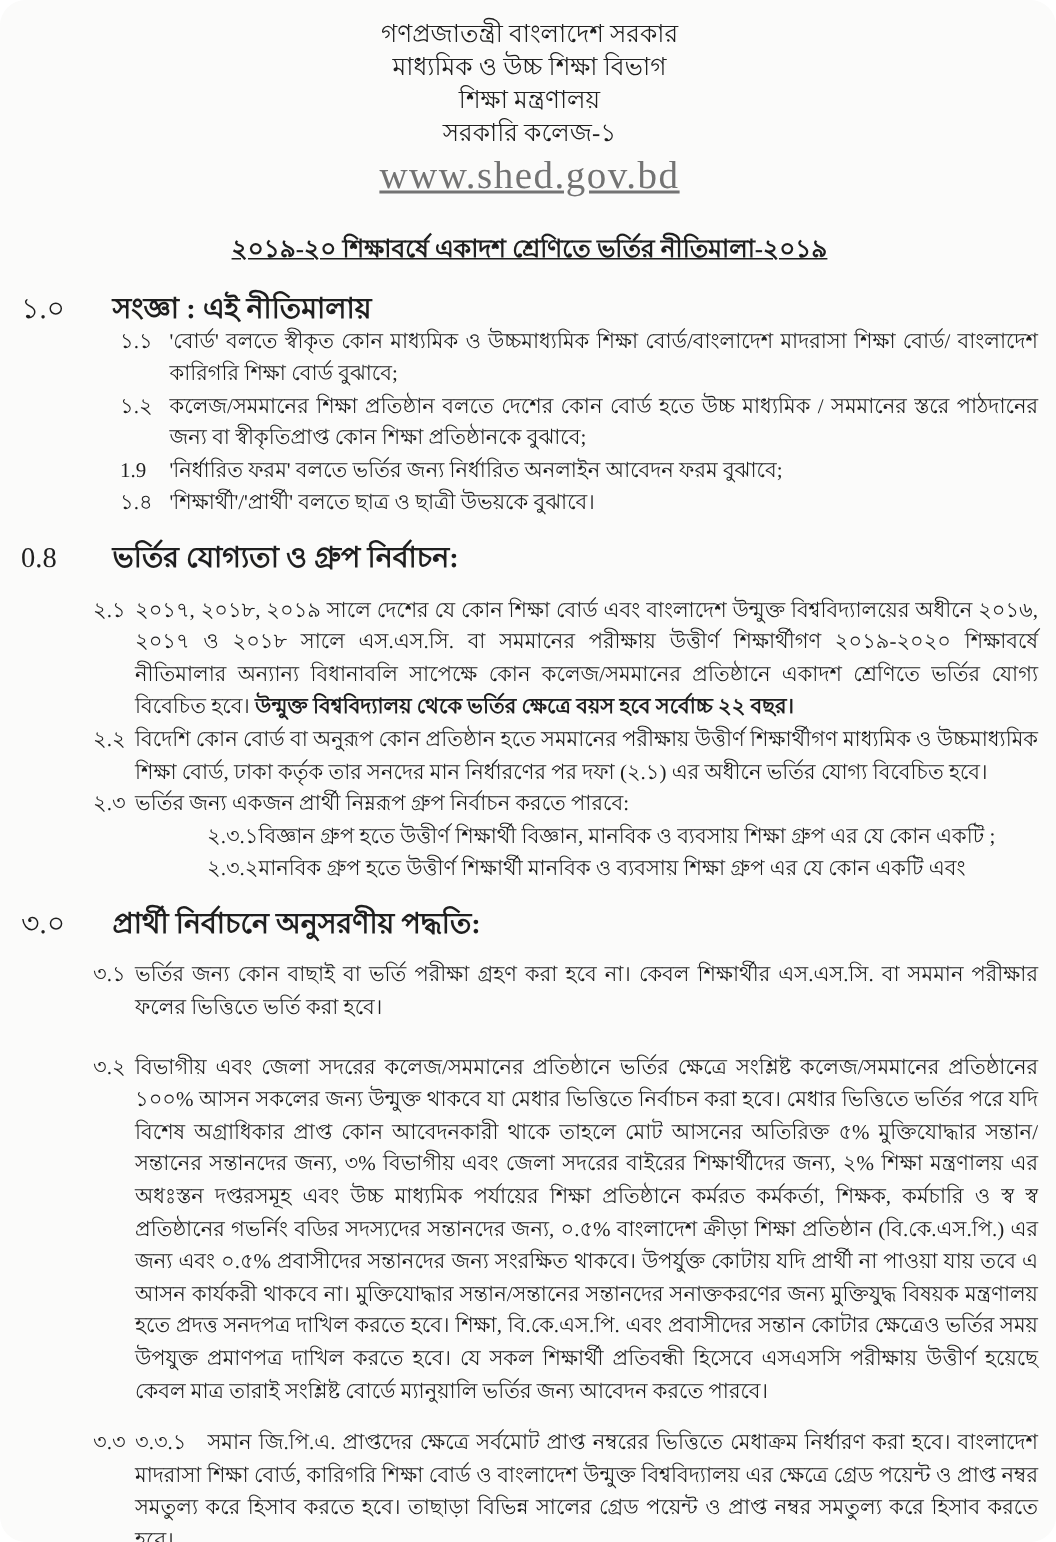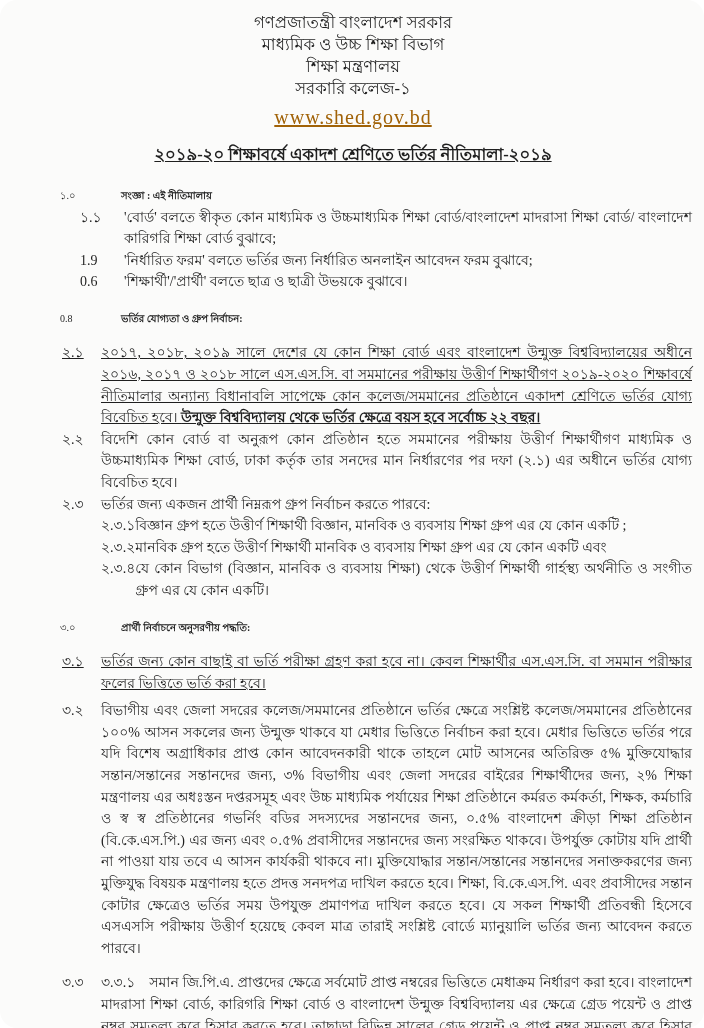--- a/index.html
+++ b/index.html
@@ -22,66 +22,65 @@
   }
   
   .doc-header { text-align: center; }
   .h-line {
     font-size: 16.5px;
     line-height: 22px;
     font-weight: 500;
   }
   .website {
     display: inline-block;
-    font-size: 20px;
+    font-size: 26px;
     line-height: 30px;
     margin-top: 2px;
     letter-spacing: 1px;
-    color: #a16207;
+    color: #737373;
     text-decoration: underline;
     cursor: pointer;
   }
   .doc-title {
-    margin-top: 12px;
+    margin-top: 23px;
     font-size: 16.5px;
     line-height: 22px;
     font-weight: bold;
     text-decoration: underline;
   }
   
   .doc-main { margin-top: 19px; }
   .sec { margin-top: 0; }
   .sec + .sec { margin-top: 15px; }
   .sec-head {
     display: flex;
-    font-size: 10px;
+    font-size: 19px;
     line-height: 21.5px;
-    margin-left: 46px;
   }
   .sec-num { flex: 0 0 61px; }
   .sec-title { font-weight: bold; font-family: Liberation Serif, serif; }
   .clause {
     display: flex;
     font-size: 14px;
     line-height: 21.6px;
-    gap: 11px;
   }
-  .sec--gap .clause.first { margin-top: 13px; text-decoration: underline; }
+  .sec--gap .clause.first { margin-top: 13px; }
   .indent-a { margin-left: 66px; }
   .indent-a .cl-num { flex: 0 0 33px; }
   .indent-b { margin-left: 48px; }
   .indent-b .cl-num { flex: 0 0 28px; }
   .cl-txt { flex: 1; text-align: justify; }
   .subclause {
     display: flex;
     font-size: 14px;
     line-height: 21.6px;
+    margin-left: 48px;
   }
   .subclause .cl-num { flex: 0 0 34px; }
-  .gap-sm { margin-top: 6px; justify-content: center; }
+  .gap-sm { margin-top: 18px; justify-content: center; }
   .gap-md { margin-top: 13px; }
   .para-num { padding-right: 14px; }
   b, .bold { font-weight: bold; }
 </style>
 </head>
 <body>
 
 <div class="page">
 
   <header class="doc-header">
@@ -98,25 +97,29 @@
     <section class="sec">
       <div class="sec-head">
         <span class="sec-num">১.০</span>
         <span class="sec-title">সংজ্ঞা : এই নীতিমালায়</span>
       </div>
       <div class="clause indent-a">
         <span class="cl-num">১.১</span>
         <div class="cl-txt">'বোর্ড' বলতে স্বীকৃত কোন মাধ্যমিক ও উচ্চমাধ্যমিক শিক্ষা বোর্ড/বাংলাদেশ মাদরাসা শিক্ষা বোর্ড/ বাংলাদেশ কারিগরি শিক্ষা বোর্ড বুঝাবে;</div>
       </div>
       <div class="clause indent-a">
+        <span class="cl-num">১.২</span>
+        <div class="cl-txt">কলেজ/সমমানের শিক্ষা প্রতিষ্ঠান বলতে দেশের কোন বোর্ড হতে উচ্চ মাধ্যমিক / সমমানের স্তরে পাঠদানের জন্য বা স্বীকৃতিপ্রাপ্ত কোন শিক্ষা প্রতিষ্ঠানকে বুঝাবে;</div>
+      </div>
+      <div class="clause indent-a">
         <span class="cl-num">1.9</span>
         <div class="cl-txt">'নির্ধারিত ফরম' বলতে ভর্তির জন্য নির্ধারিত অনলাইন আবেদন ফরম বুঝাবে;</div>
       </div>
       <div class="clause indent-a">
-        <span class="cl-num">0.6</span>
+        <span class="cl-num">১.৪</span>
         <div class="cl-txt">'শিক্ষার্থী'/'প্রার্থী' বলতে ছাত্র ও ছাত্রী উভয়কে বুঝাবে।</div>
       </div>
     </section>
 
     <section class="sec sec--gap">
       <div class="sec-head">
         <span class="sec-num">0.8</span>
         <span class="sec-title">ভর্তির যোগ্যতা ও গ্রুপ নির্বাচন:</span>
       </div>
       <div class="clause indent-b first">
@@ -131,24 +134,20 @@
         <span class="cl-num">২.৩</span>
         <div class="cl-txt">
           <div>ভর্তির জন্য একজন প্রার্থী নিম্নরূপ গ্রুপ নির্বাচন করতে পারবে:</div>
           <div class="subclause">
             <span class="cl-num">২.৩.১</span>
             <div class="cl-txt">বিজ্ঞান গ্রুপ হতে উত্তীর্ণ শিক্ষার্থী বিজ্ঞান, মানবিক ও ব্যবসায় শিক্ষা গ্রুপ এর যে কোন একটি ;</div>
           </div>
           <div class="subclause">
             <span class="cl-num">২.৩.২</span>
             <div class="cl-txt">মানবিক গ্রুপ হতে উত্তীর্ণ শিক্ষার্থী মানবিক ও ব্যবসায় শিক্ষা গ্রুপ এর যে কোন একটি এবং</div>
-          </div>
-          <div class="subclause">
-            <span class="cl-num">২.৩.৪</span>
-            <div class="cl-txt">যে কোন বিভাগ (বিজ্ঞান, মানবিক ও ব্যবসায় শিক্ষা) থেকে উত্তীর্ণ শিক্ষার্থী গার্হস্থ্য অর্থনীতি ও সংগীত গ্রুপ এর যে কোন একটি।</div>
           </div>
         </div>
       </div>
     </section>
 
     <section class="sec sec--gap">
       <div class="sec-head">
         <span class="sec-num">৩.০</span>
         <span class="sec-title">প্রার্থী নির্বাচনে অনুসরণীয় পদ্ধতি:</span>
       </div>

